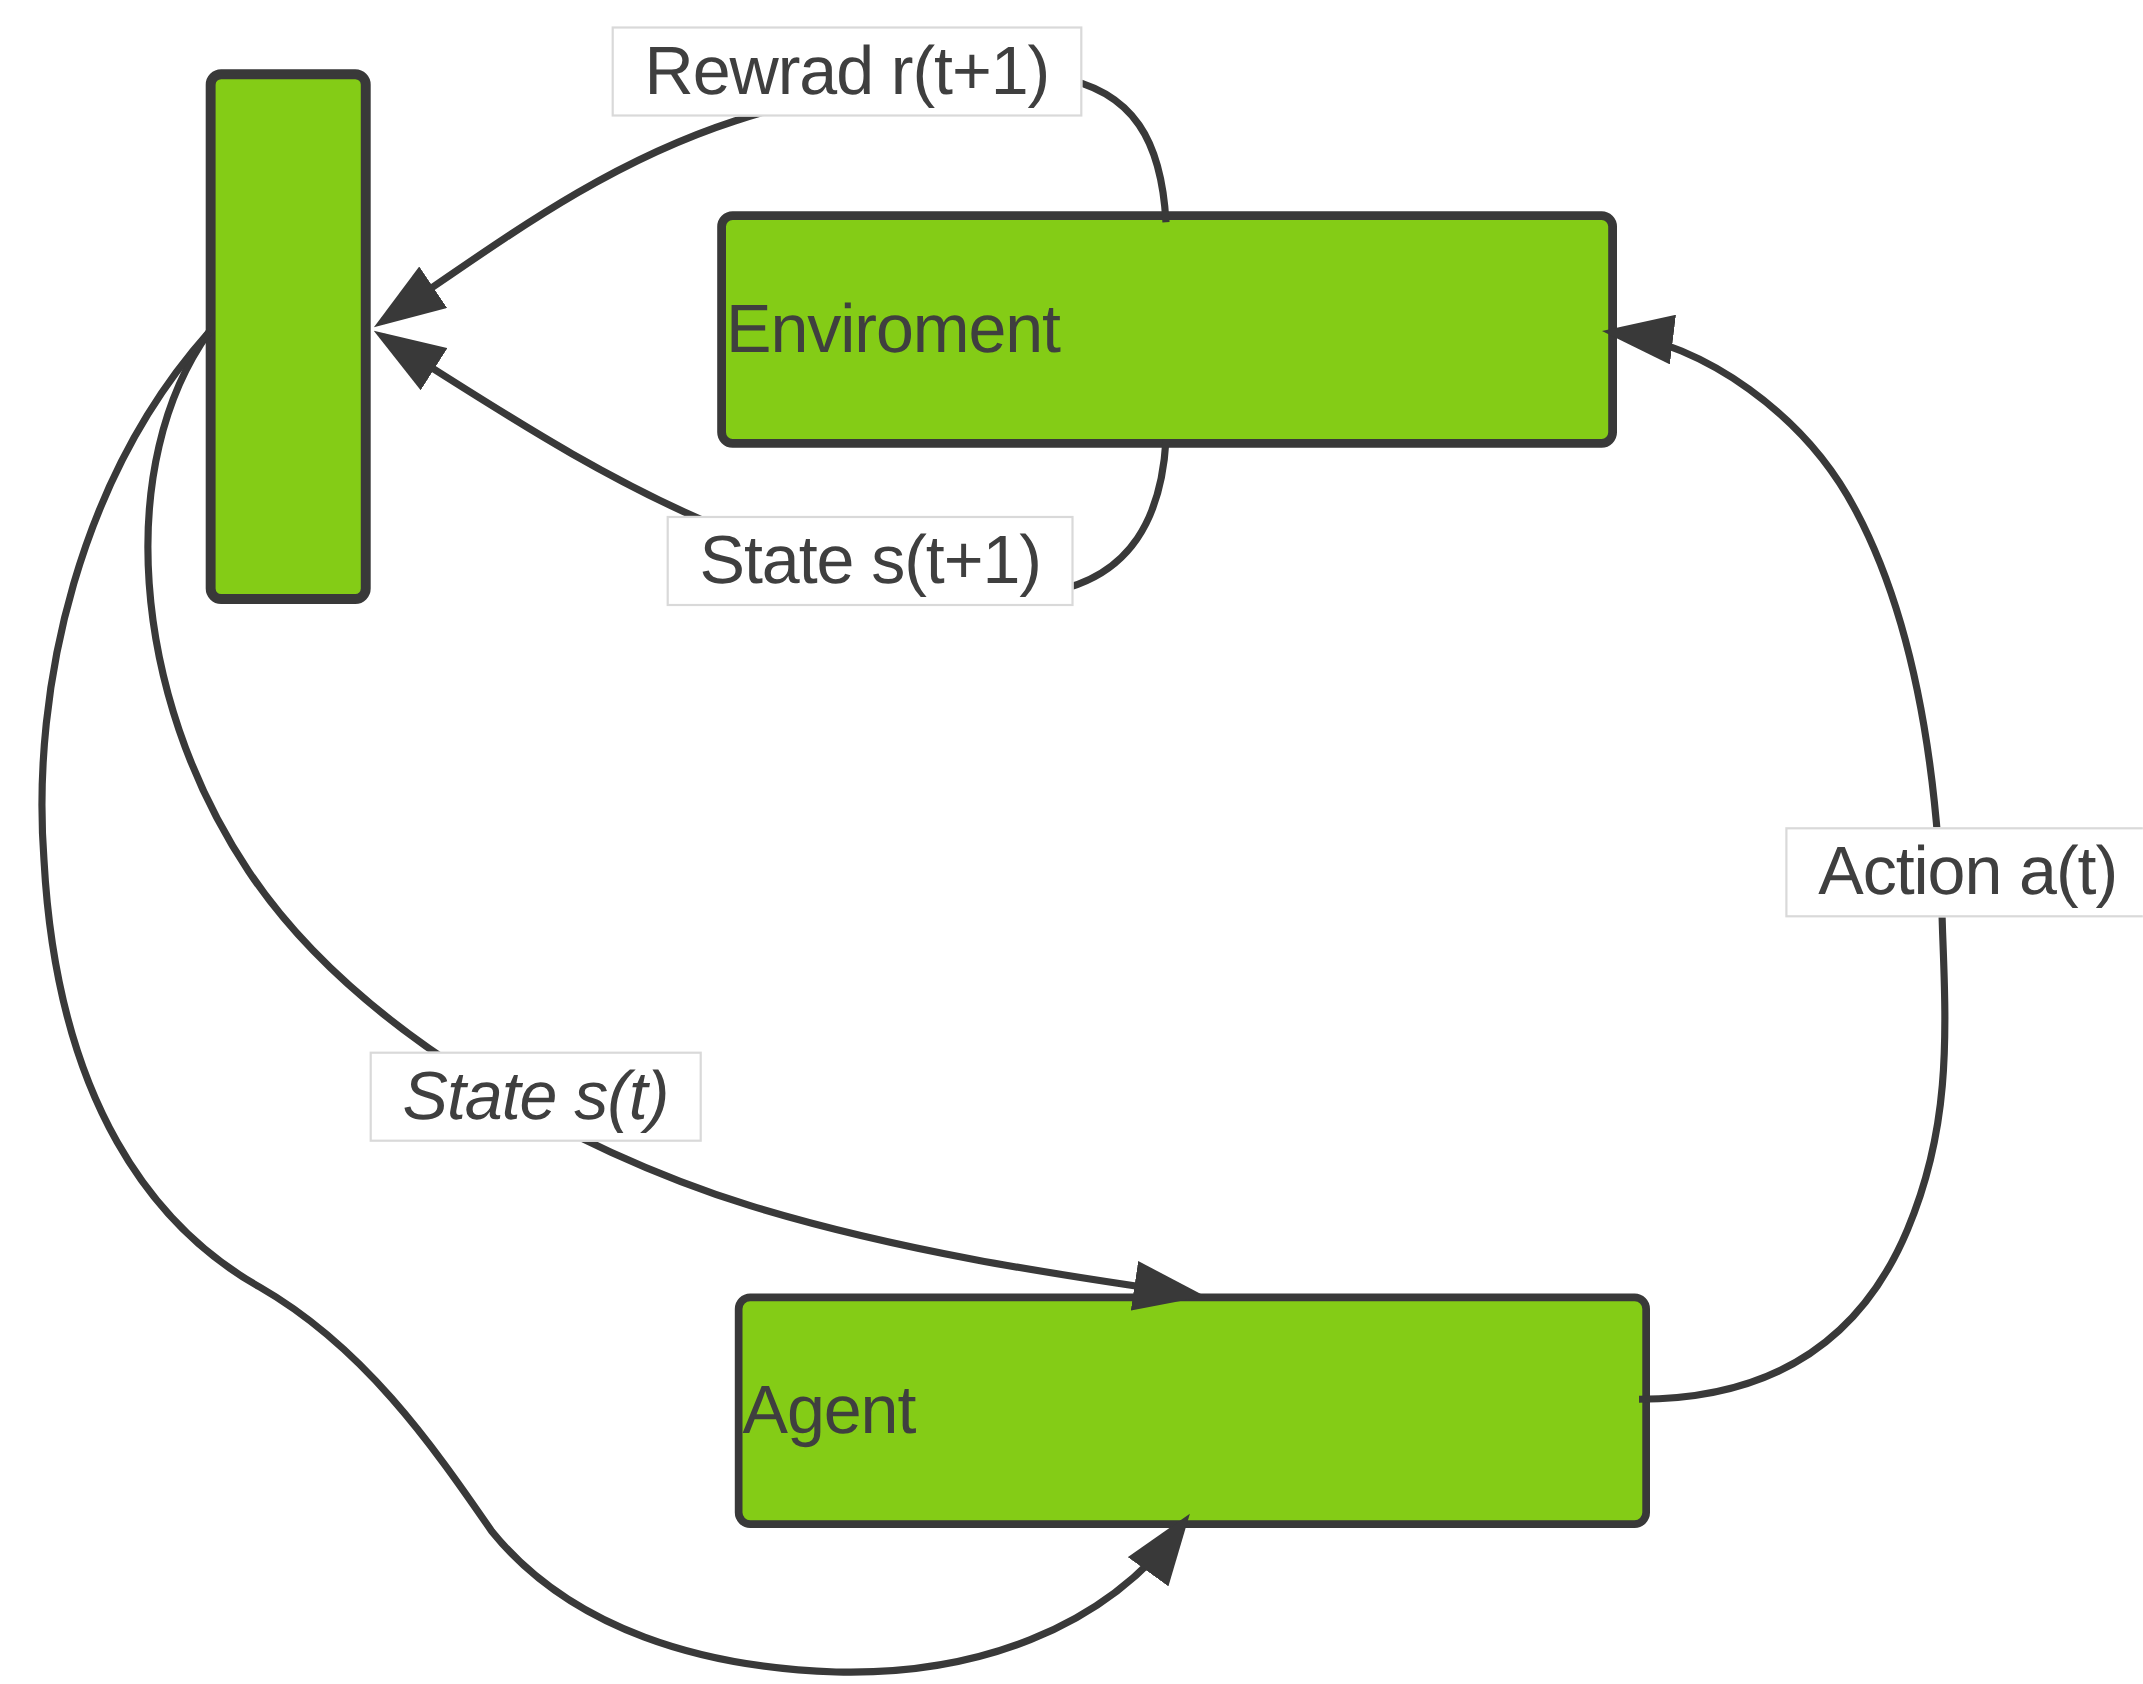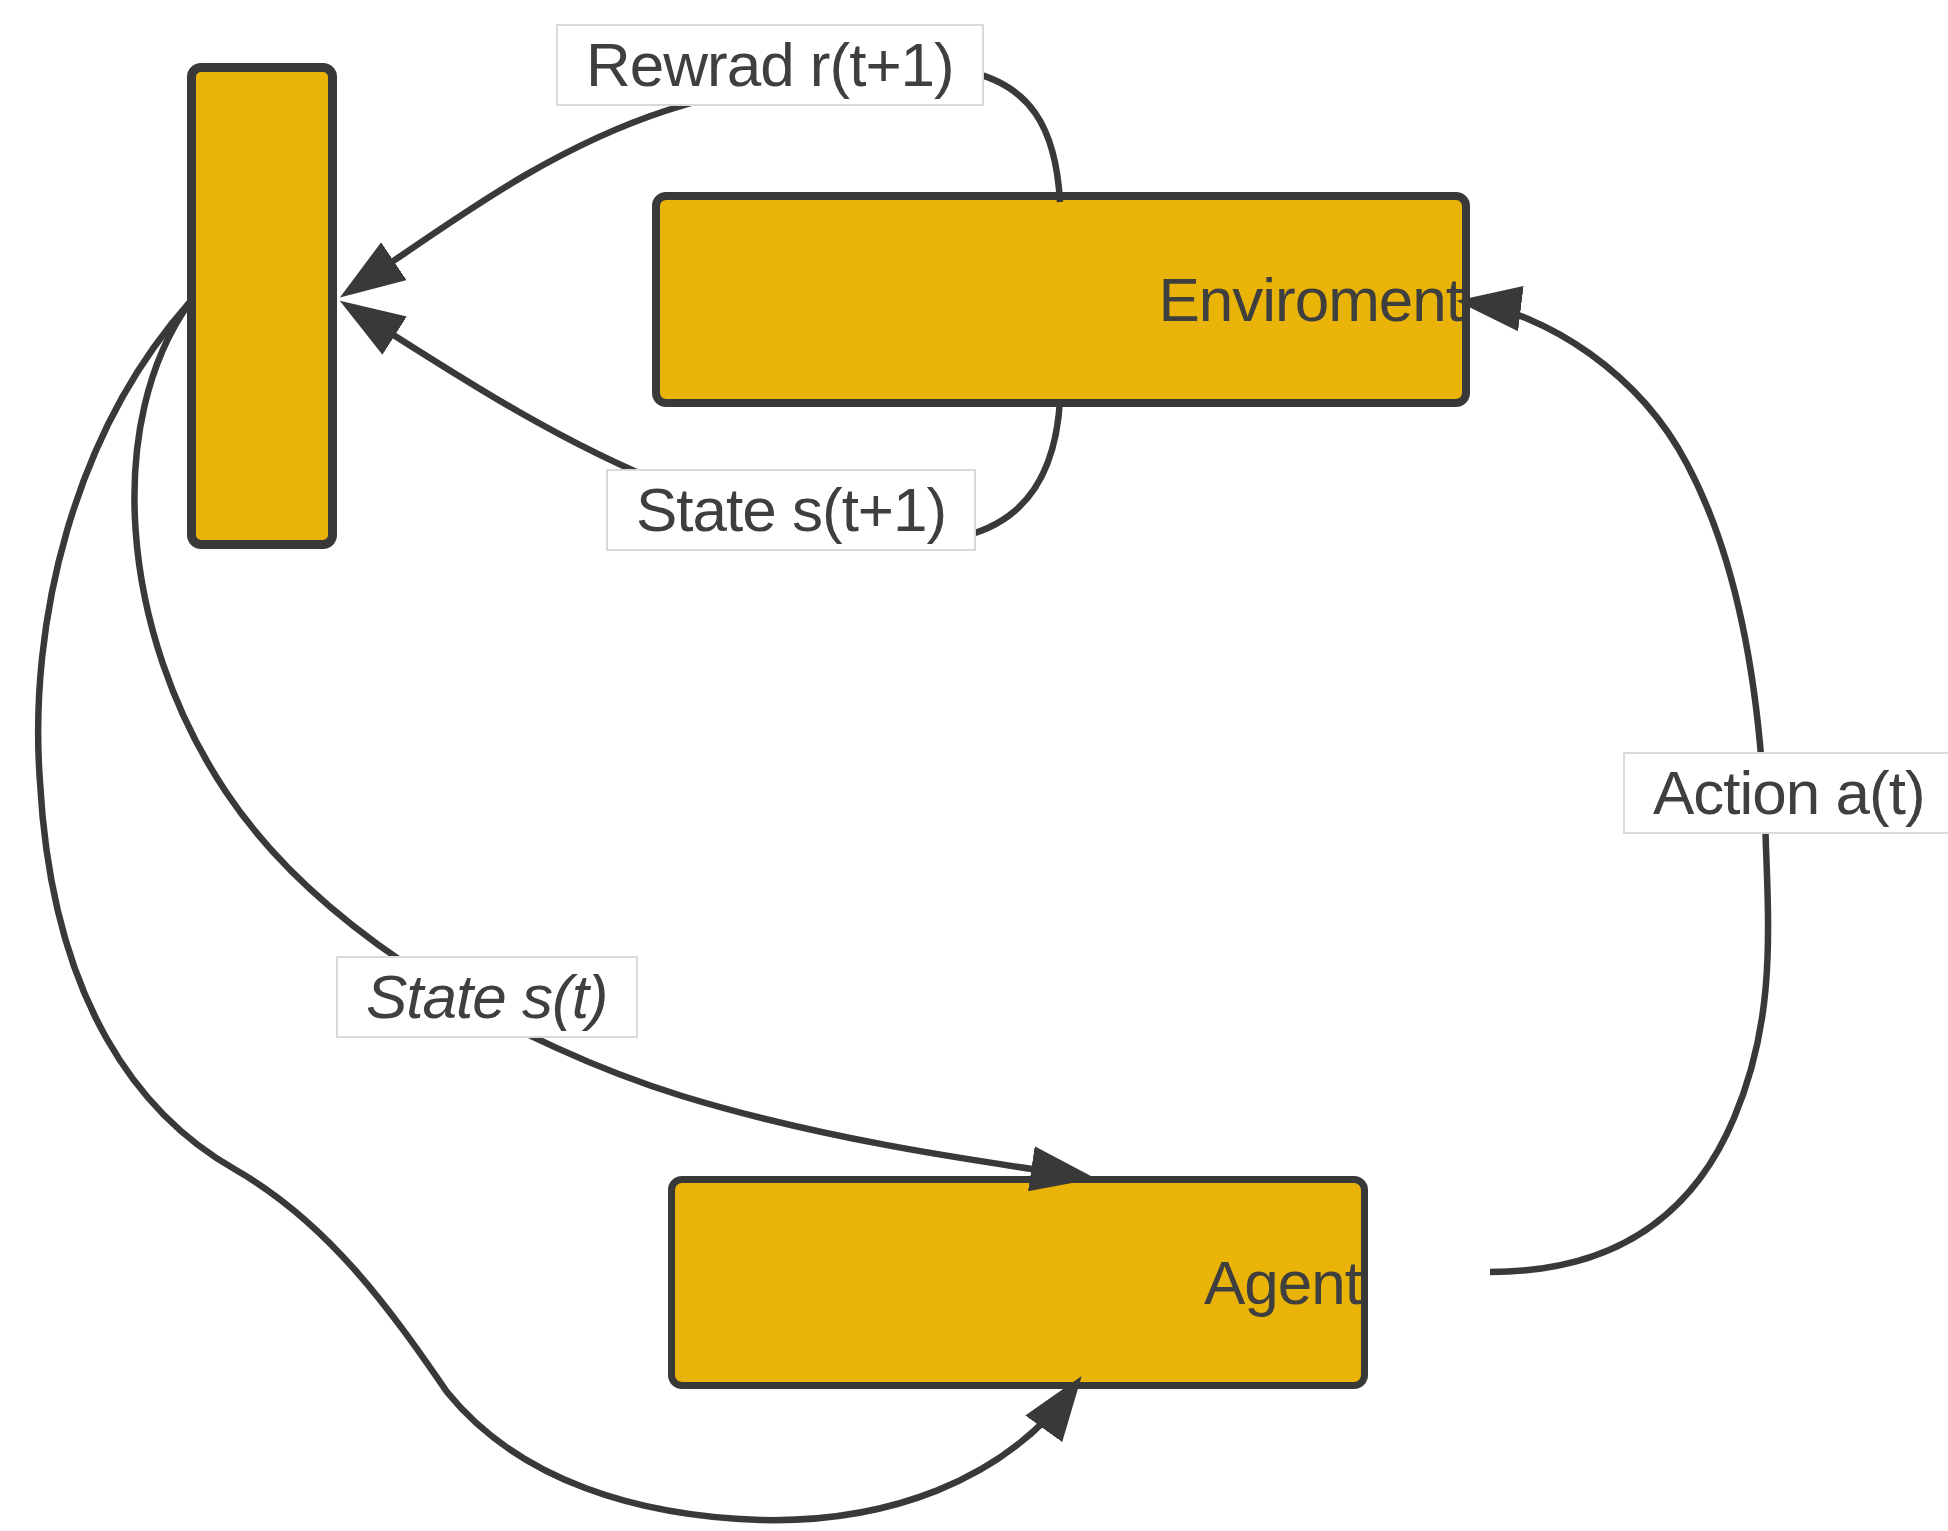--- a/index.html
+++ b/index.html
@@ -14,34 +14,34 @@
   .stage{
     position:relative;
     width:1948px;height:1531px;
     background:var(--background);
     overflow:hidden;
   }
   
   .node{
     position:absolute;
     box-sizing:border-box;
-    background:#eab308;
+    background:#84cc16;
     border:8px solid var(--stroke);
     border-radius:14px;
-    display:flex;align-items:center;justify-content:flex-end;
+    display:flex;align-items:center;justify-content:flex-start;
     z-index:1;
   }
   .node-label{
     font-size:62px;
     letter-spacing:-1px;
     color:var(--text);
     white-space:nowrap;
   }
   .node-environment{left:652px;top:192px;width:818px;height:215px;}
-  .node-agent{left:668px;top:1176px;width:700px;height:213px;border-width:7px;}
+  .node-agent{left:668px;top:1176px;width:832px;height:213px;border-width:7px;}
   .node-timebar{left:187px;top:63px;width:150px;height:486px;border-width:9px;}
   
   svg.edges{
     position:absolute;left:0;top:0;width:1948px;height:1531px;
     z-index:2;
   }
   .edge{
     fill:none;
     stroke:var(--stroke);
     stroke-width:6.5;

